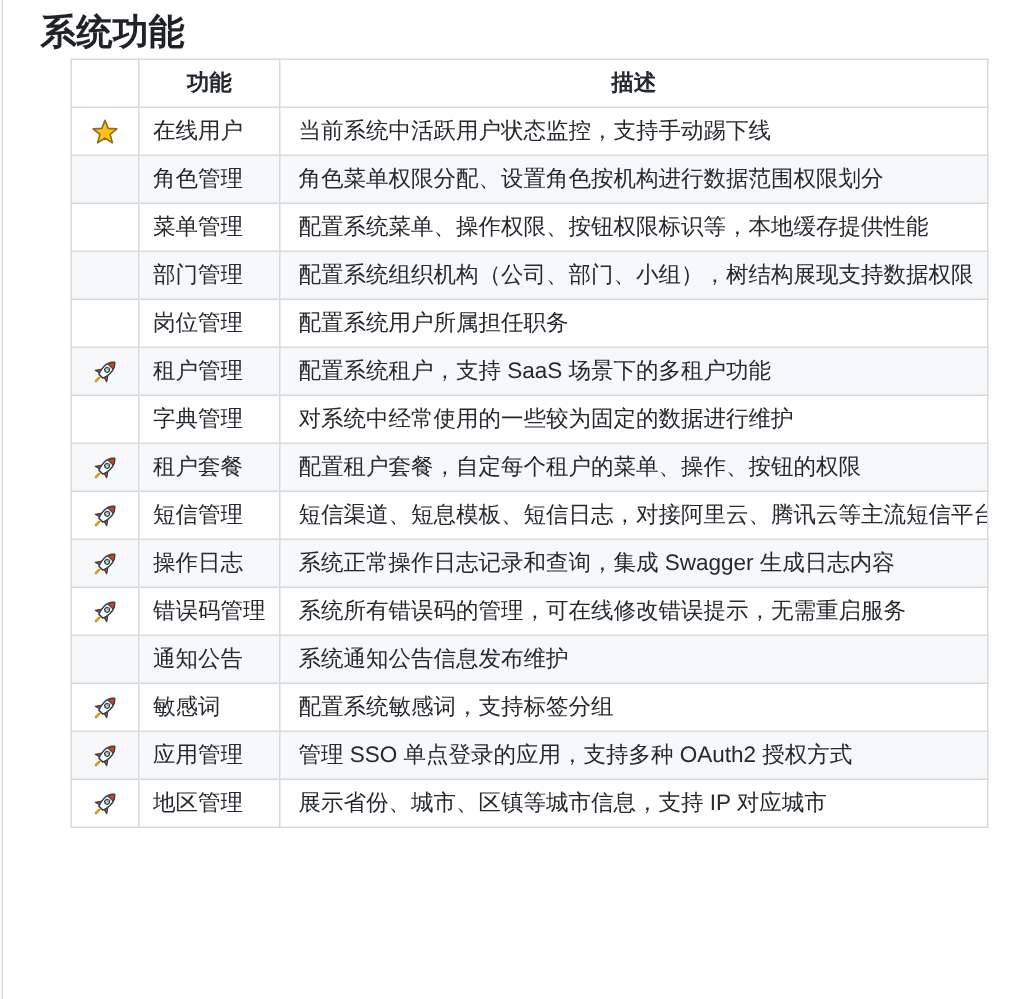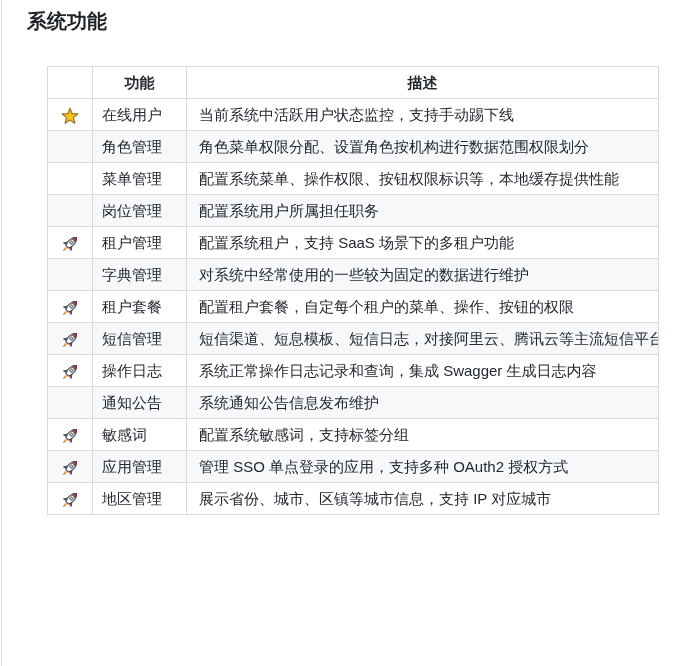--- a/index.html
+++ b/index.html
@@ -17,22 +17,22 @@
     left: 1px;
     top: 0;
     bottom: 0;
     width: 1px;
     background: #d9d9d9;
   }
   .content {
     padding: 9px 0 0 27px;
   }
   h3.page-title {
-    margin: 0 0 32px 0;
-    font-size: 20px;
+    margin: 0 0 5px 0;
+    font-size: 24px;
     line-height: 25px;
     font-weight: 700;
     color: #1f2328;
   }
   table.feature-table {
     margin-left: 20px;
     border-collapse: collapse;
     table-layout: fixed;
     width: 611px;
     font-size: 15px;
@@ -107,20 +107,25 @@
           <td class="cell-name">角色管理</td>
           <td class="cell-desc">角色菜单权限分配、设置角色按机构进行数据范围权限划分</td>
         </tr>
         <tr>
           <td class="cell-icon"></td>
           <td class="cell-name">菜单管理</td>
           <td class="cell-desc">配置系统菜单、操作权限、按钮权限标识等，本地缓存提供性能</td>
         </tr>
         <tr>
           <td class="cell-icon"></td>
+          <td class="cell-name">部门管理</td>
+          <td class="cell-desc">配置系统组织机构（公司、部门、小组），树结构展现支持数据权限</td>
+        </tr>
+        <tr>
+          <td class="cell-icon"></td>
           <td class="cell-name">岗位管理</td>
           <td class="cell-desc">配置系统用户所属担任职务</td>
         </tr>
         <tr>
           <td class="cell-icon"><span class="icon-wrap"><svg width="20" height="20" viewBox="0 0 20 20">
                 <g transform="rotate(45 10 10)">
                   <path d="M10 14.6 C 8.9 16, 9.1 18, 10 19.4 C 10.9 18, 11.1 16, 10 14.6 Z" fill="#f79b1e" stroke="#c9770f" stroke-width="0.5"></path>
                   <path d="M7.4 9.8 L4.6 13.8 L7.8 13 Z" fill="#d63a2f" stroke="#35404a" stroke-width="0.8" stroke-linejoin="round"></path>
                   <path d="M12.6 9.8 L15.4 13.8 L12.2 13 Z" fill="#d63a2f" stroke="#35404a" stroke-width="0.8" stroke-linejoin="round"></path>
                   <path d="M10 0.9 C 7.7 2.8, 6.9 5.5, 6.9 8.1 C 6.9 10.8, 7.6 12.8, 8.2 13.9 L 11.8 13.9 C 12.4 12.8, 13.1 10.8, 13.1 8.1 C 13.1 5.5, 12.3 2.8, 10 0.9 Z" fill="#ffffff" stroke="#35404a" stroke-width="1"></path>
@@ -170,20 +175,34 @@
                   <path d="M10 14.6 C 8.9 16, 9.1 18, 10 19.4 C 10.9 18, 11.1 16, 10 14.6 Z" fill="#f79b1e" stroke="#c9770f" stroke-width="0.5"></path>
                   <path d="M7.4 9.8 L4.6 13.8 L7.8 13 Z" fill="#d63a2f" stroke="#35404a" stroke-width="0.8" stroke-linejoin="round"></path>
                   <path d="M12.6 9.8 L15.4 13.8 L12.2 13 Z" fill="#d63a2f" stroke="#35404a" stroke-width="0.8" stroke-linejoin="round"></path>
                   <path d="M10 0.9 C 7.7 2.8, 6.9 5.5, 6.9 8.1 C 6.9 10.8, 7.6 12.8, 8.2 13.9 L 11.8 13.9 C 12.4 12.8, 13.1 10.8, 13.1 8.1 C 13.1 5.5, 12.3 2.8, 10 0.9 Z" fill="#ffffff" stroke="#35404a" stroke-width="1"></path>
                   <path d="M10 1 C 8.7 2.1, 7.9 3.4, 7.4 4.9 L 12.6 4.9 C 12.1 3.4, 11.3 2.1, 10 1 Z" fill="#d63a2f" stroke="#35404a" stroke-width="0.7"></path>
                   <circle cx="10" cy="8" r="1.6" fill="#9fd1e8" stroke="#35404a" stroke-width="0.8"></circle>
                 </g>
               </svg></span></td>
           <td class="cell-name">操作日志</td>
           <td class="cell-desc">系统正常操作日志记录和查询，集成 Swagger 生成日志内容</td>
+        </tr>
+        <tr>
+          <td class="cell-icon"><span class="icon-wrap"><svg width="20" height="20" viewBox="0 0 20 20">
+                <g transform="rotate(45 10 10)">
+                  <path d="M10 14.6 C 8.9 16, 9.1 18, 10 19.4 C 10.9 18, 11.1 16, 10 14.6 Z" fill="#f79b1e" stroke="#c9770f" stroke-width="0.5"></path>
+                  <path d="M7.4 9.8 L4.6 13.8 L7.8 13 Z" fill="#d63a2f" stroke="#35404a" stroke-width="0.8" stroke-linejoin="round"></path>
+                  <path d="M12.6 9.8 L15.4 13.8 L12.2 13 Z" fill="#d63a2f" stroke="#35404a" stroke-width="0.8" stroke-linejoin="round"></path>
+                  <path d="M10 0.9 C 7.7 2.8, 6.9 5.5, 6.9 8.1 C 6.9 10.8, 7.6 12.8, 8.2 13.9 L 11.8 13.9 C 12.4 12.8, 13.1 10.8, 13.1 8.1 C 13.1 5.5, 12.3 2.8, 10 0.9 Z" fill="#ffffff" stroke="#35404a" stroke-width="1"></path>
+                  <path d="M10 1 C 8.7 2.1, 7.9 3.4, 7.4 4.9 L 12.6 4.9 C 12.1 3.4, 11.3 2.1, 10 1 Z" fill="#d63a2f" stroke="#35404a" stroke-width="0.7"></path>
+                  <circle cx="10" cy="8" r="1.6" fill="#9fd1e8" stroke="#35404a" stroke-width="0.8"></circle>
+                </g>
+              </svg></span></td>
+          <td class="cell-name">错误码管理</td>
+          <td class="cell-desc">系统所有错误码的管理，可在线修改错误提示，无需重启服务</td>
         </tr>
         <tr>
           <td class="cell-icon"></td>
           <td class="cell-name">通知公告</td>
           <td class="cell-desc">系统通知公告信息发布维护</td>
         </tr>
         <tr>
           <td class="cell-icon"><span class="icon-wrap"><svg width="20" height="20" viewBox="0 0 20 20">
                 <g transform="rotate(45 10 10)">
                   <path d="M10 14.6 C 8.9 16, 9.1 18, 10 19.4 C 10.9 18, 11.1 16, 10 14.6 Z" fill="#f79b1e" stroke="#c9770f" stroke-width="0.5"></path>

